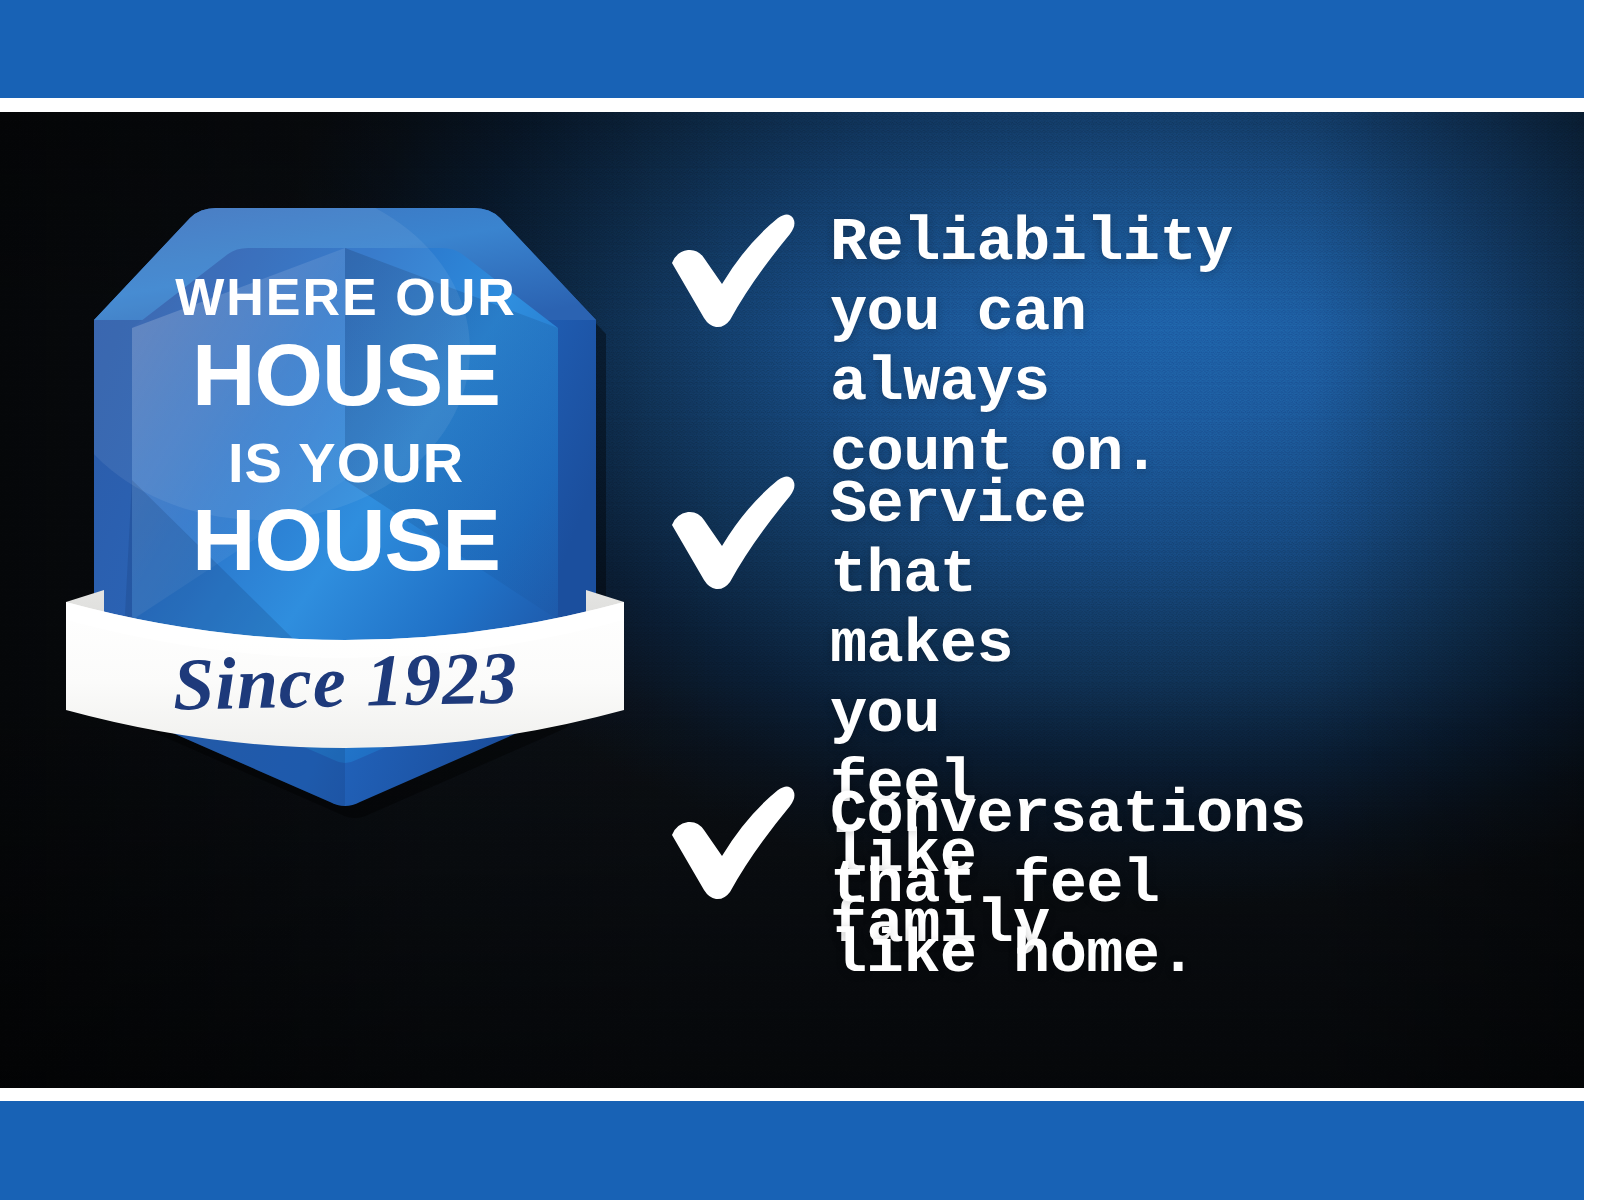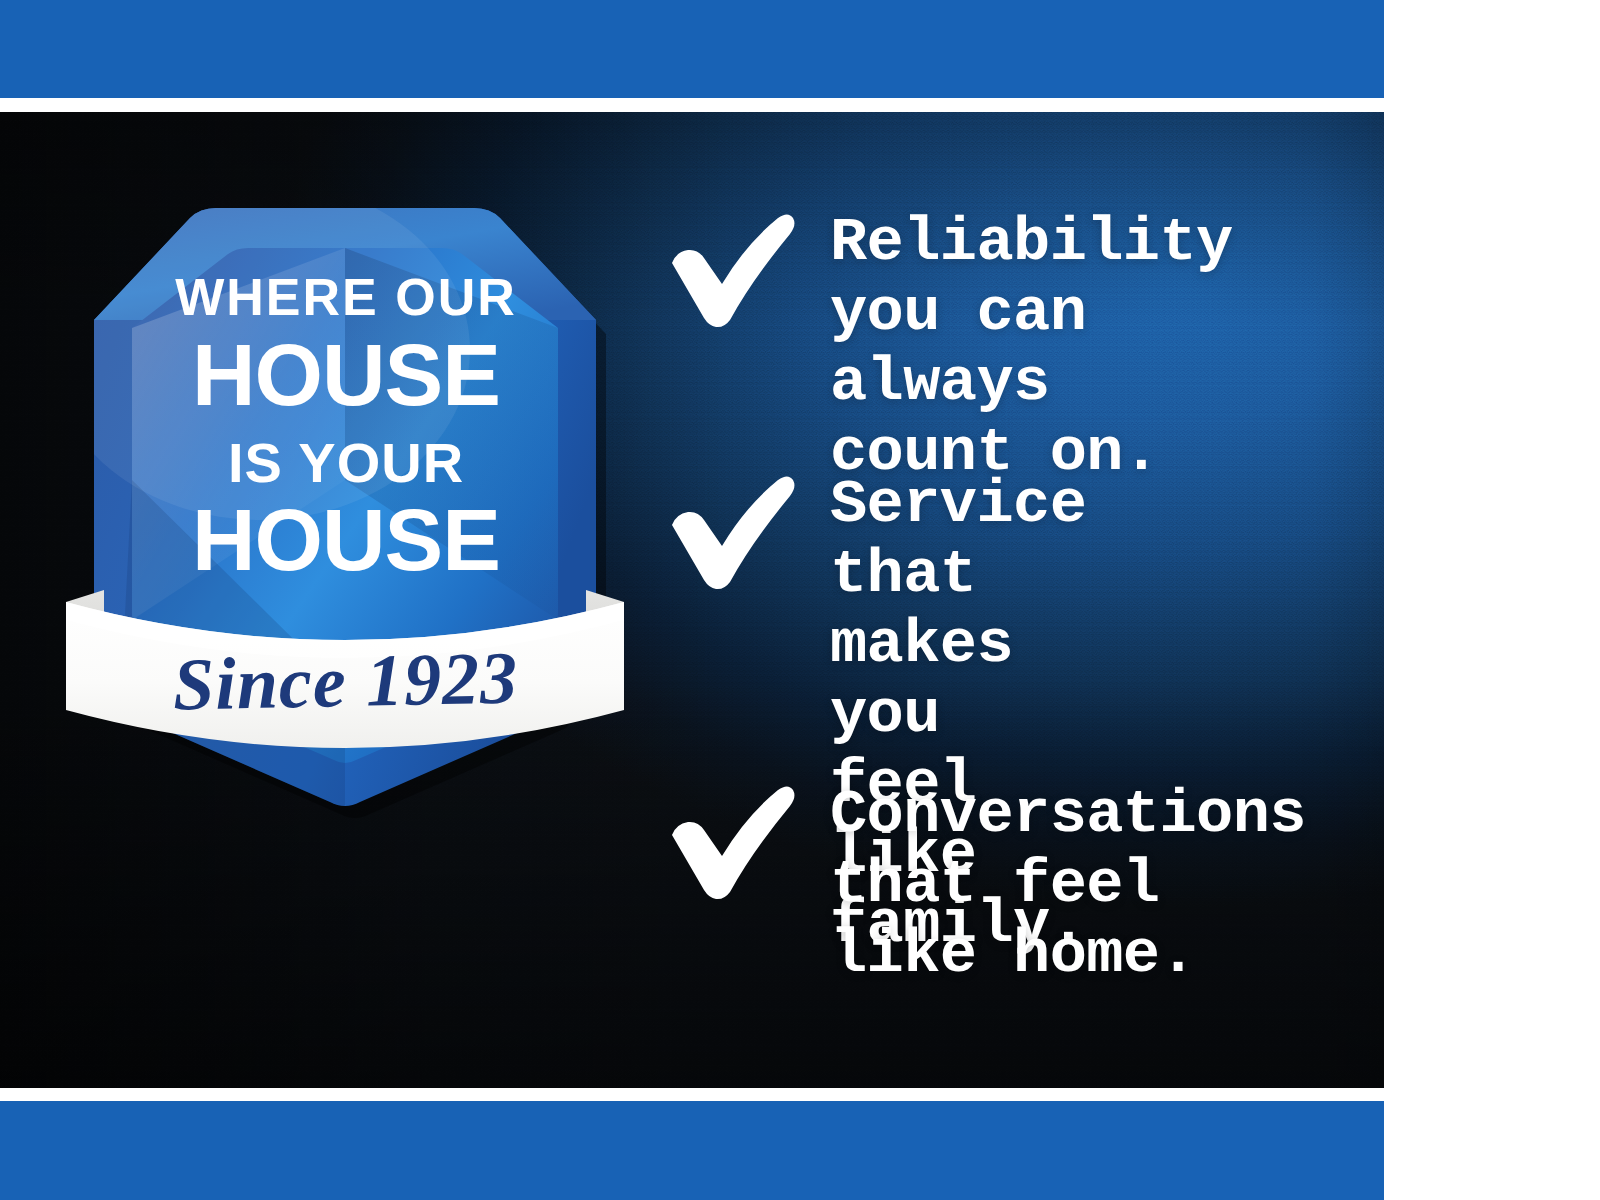--- a/index.html
+++ b/index.html
@@ -6,21 +6,21 @@
     margin: 0;
     padding: 0;
     background: #ffffff;
   }
   body {
     font-family: "Liberation Sans", sans-serif;
   }
 
   #canvas {
     position: relative;
-    width: 1384px;
+    width: 1584px;
     height: 1200px;
     overflow: hidden;
     background: #a21caf;
   }
 
   
   .bar-top {
     position: absolute;
     left: 0; top: 0;
     width: 1600px; height: 98px;

